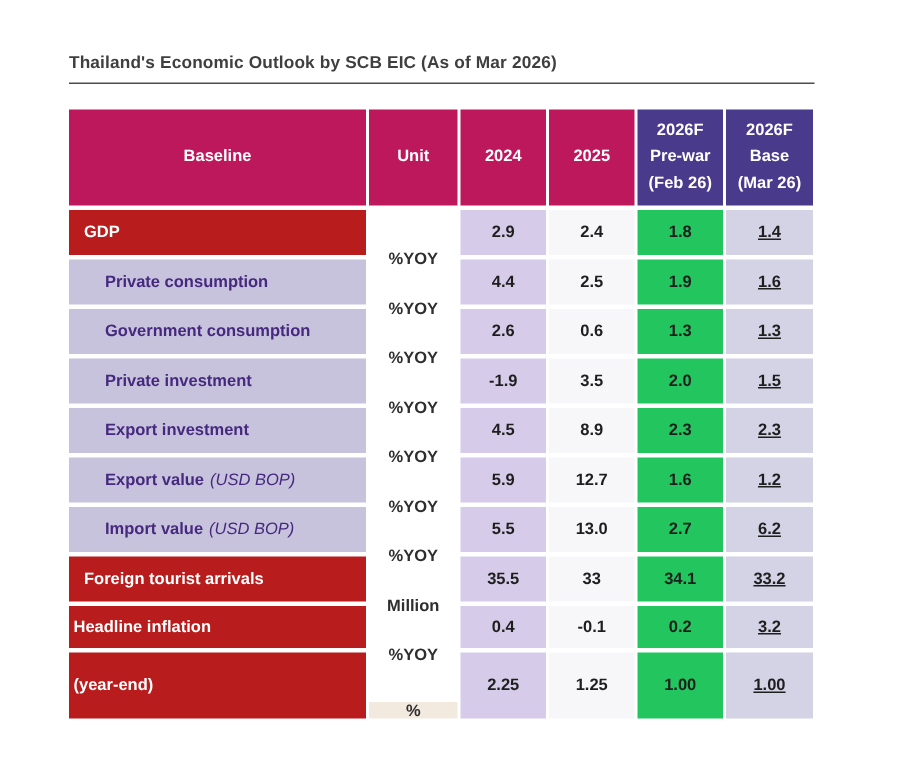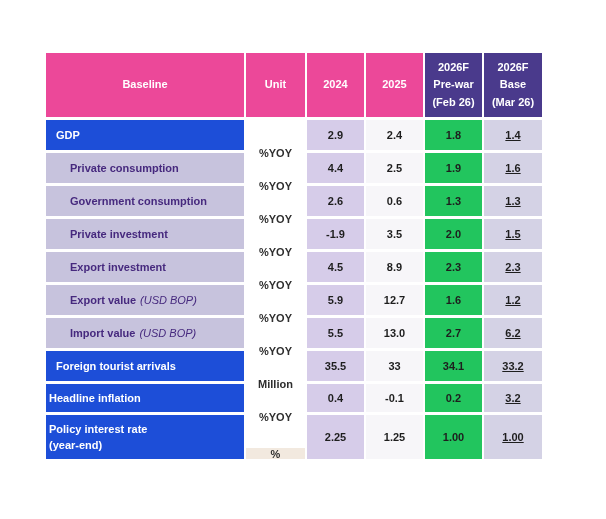--- a/index.html
+++ b/index.html
@@ -38,51 +38,52 @@
   .cell {
     display: flex;
     align-items: center;
     justify-content: center;
     font-size: 11px;
     font-weight: bold;
     color: #1e1e1e;
   }
   
   .hcell {
-    background: #ec4899;
+    background: #be185d;
     color: #ffffff;
     flex-direction: column;
     text-align: center;
     line-height: 1.55;
   }
   .hcell.hdark { background: #4a3a8c; }
   
   .label {
     flex-direction: column;
     align-items: flex-start;
     justify-content: center;
     padding-left: 10px;
     text-align: left;
     line-height: 1.5;
   }
   .label.indent { padding-left: 3px; }
-  .dark  { background: #1d4ed8; color: #ffffff; }
+  .dark  { background: #b91c1c; color: #ffffff; }
   .light { background: #c7c3dd; color: #46297e; padding-left: 24px; }
   .suffix { font-weight: normal; margin-left: 4px; font-style: italic; }
   
   .col-unit   { background: #f2e9df; color: #2e2e2e; margin-top: 33px; }
   .col-2024   { background: #d6cce9; }
   .col-2025   { background: #f7f6f9; text-align: center; }
   .col-prewar { background: #22c55e; }
   .col-base   { background: #d4d2e5; text-decoration: underline; }
 </style>
 </head>
 <body>
 
 <div class="page">
+  <div class="title">Thailand's Economic Outlook by SCB EIC (As of Mar 2026)</div>
 
   <div class="grid">
 
     <div class="row">
       <div class="cell hcell">Baseline</div>
       <div class="cell hcell">Unit</div>
       <div class="cell hcell">2024</div>
       <div class="cell hcell">2025</div>
       <div class="cell hcell hdark">
         <div>2026F</div>
@@ -190,21 +191,20 @@
       </div>
       <div class="cell col-unit">%YOY</div>
       <div class="cell col-2024">0.4</div>
       <div class="cell col-2025">-0.1</div>
       <div class="cell col-prewar">0.2</div>
       <div class="cell col-base">3.2</div>
     </div>
 
     <div class="row">
       <div class="cell label dark indent">
-        <div><span>Policy interest rate</span></div>
         <div>(year-end)</div>
       </div>
       <div class="cell col-unit">%</div>
       <div class="cell col-2024">2.25</div>
       <div class="cell col-2025">1.25</div>
       <div class="cell col-prewar">1.00</div>
       <div class="cell col-base">1.00</div>
     </div>
 
   </div>

